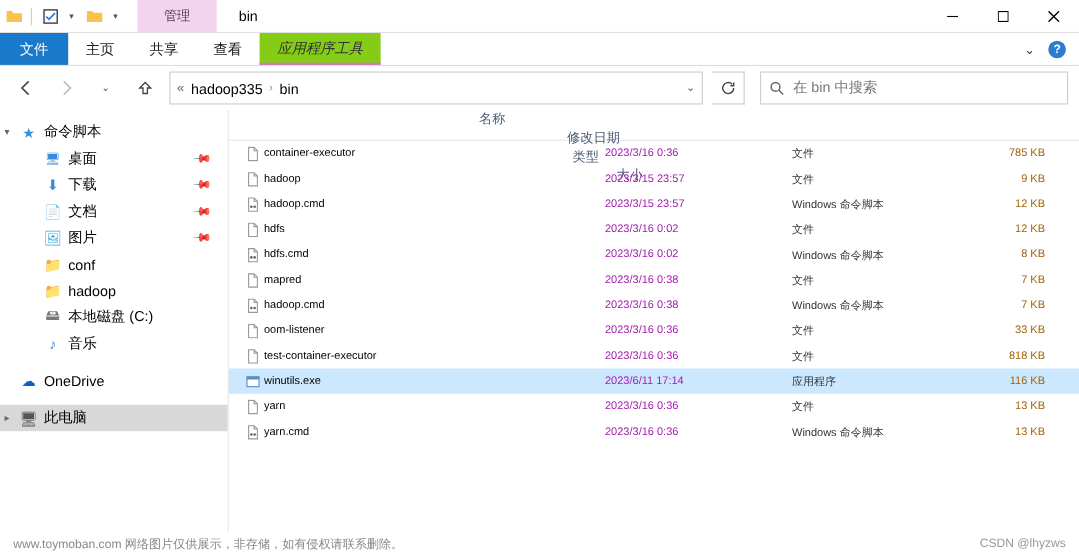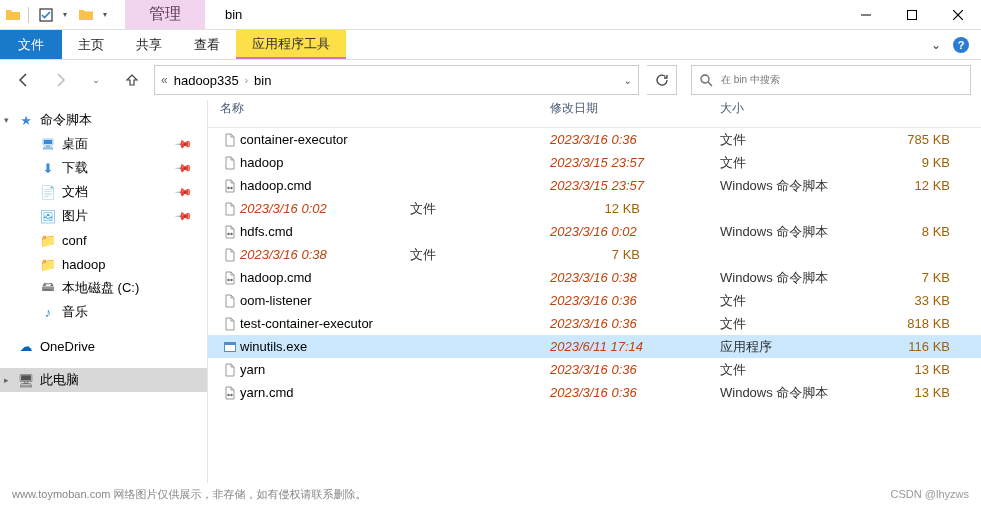--- a/index.html
+++ b/index.html
@@ -5,77 +5,77 @@
     * { margin: 0; padding: 0; box-sizing: border-box; font-family: "Microsoft YaHei", "Segoe UI", sans-serif; }
     body { width: 981px; height: 505px; background: #fff; font-size: 12px; color: #000; overflow: hidden; }
 
     
     .titlebar { height: 30px; display: flex; align-items: center; border-bottom: 1px solid #e0e0e0; }
     .qat { display: flex; align-items: center; gap: 2px; padding: 0 4px; }
     .qat .folder-small { width: 18px; height: 18px; display: flex; align-items: center; justify-content: center; }
     .qat .checkbox-item { width: 22px; height: 22px; display: flex; align-items: center; justify-content: center; }
     .qat .dropdown-arrow { width: 12px; height: 14px; font-size: 8px; color: #555; display: flex; align-items: center; justify-content: center; }
     .title-tabs { display: flex; align-items: stretch; height: 100%; margin-left: 10px; }
-    .title-tab { padding: 0 24px; display: flex; align-items: center; font-size: 16px; }
+    .title-tab { padding: 0 24px; display: flex; align-items: center; font-size: 12px; }
     .title-tab.pink { background: #f3d4ee; color: #5a3b5a; }
     .title-text { padding: 0 20px; display: flex; align-items: center; font-size: 13px; }
     .win-controls { margin-left: auto; display: flex; }
     .win-btn { width: 46px; height: 30px; display: flex; align-items: center; justify-content: center; font-size: 11px; }
 
     
     .ribbonbar { height: 30px; display: flex; align-items: stretch; border-bottom: 1px solid #ddd; }
     .ribbon-tab { padding: 0 16px; display: flex; align-items: center; font-size: 13px; color: #222; }
     .ribbon-tab.file { background: #1979ca; color: #fff; padding: 0 18px; }
-    .ribbon-tab.active.tools { border-bottom: 2px solid #d574c5; color: #333; background: #fde047; }
+    .ribbon-tab.active.tools { border-bottom: 2px solid #d574c5; color: #333; background: #84cc16; font-style: italic; }
     .ribbon-right { margin-left: auto; display: flex; align-items: center; gap: 12px; padding-right: 12px; }
     .ribbon-right .chev { font-size: 12px; color: #444; }
     .help-icon { width: 16px; height: 16px; border-radius: 50%; background: #2b7cd3; color: #fff; font-size: 11px; font-weight: bold; display: flex; align-items: center; justify-content: center; }
 
     
     .addressrow { height: 40px; display: flex; align-items: center; gap: 8px; padding: 0 10px; }
     .nav-btn { width: 28px; height: 28px; display: flex; align-items: center; justify-content: center; color: #777; font-size: 15px; border-radius: 3px; }
     .nav-btn.disabled { color: #bbb; }
     .nav-recent { font-size: 9px; color: #555; }
     .nav-up { font-size: 14px; color: #444; }
     .addressbar { flex: 1; height: 30px; border: 1px solid #ccc; display: flex; align-items: center; padding: 0 6px; gap: 6px; font-size: 13px; }
     .addressbar .crumb { display: flex; align-items: center; gap: 8px; }
     .addressbar .sep { color: #888; font-size: 10px; }
     .addr-dropdown { margin-left: auto; color: #555; font-size: 10px; }
     .refresh-btn { width: 30px; height: 30px; border: 1px solid #ccc; border-left: none; display: flex; align-items: center; justify-content: center; color: #444; }
     .searchbox { width: 280px; height: 30px; border: 1px solid #ccc; display: flex; align-items: center; padding: 0 8px; gap: 8px; margin-left: 6px; }
     .searchbox .search-icon { color: #666; font-size: 13px; }
-    .searchbox .placeholder { color: #777; font-size: 10px; }
+    .searchbox .placeholder { color: #777; font-size: 13px; }
 
     
     .body { display: flex; height: calc(505px - 30px - 30px - 40px - 22px); }
 
     
     .navpane { width: 208px; border-right: 1px solid #e5e5e5; overflow-y: auto; padding: 8px 0; }
     .nav-group { margin-bottom: 10px; }
     .nav-item { display: flex; align-items: center; height: 24px; padding-left: 18px; gap: 6px; font-size: 13px; position: relative; }
     .nav-item.header { font-weight: normal; }
     .nav-item .expand { position: absolute; left: 4px; font-size: 9px; color: #666; }
     .nav-item .pin { margin-left: auto; margin-right: 16px; color: #888; font-size: 11px; transform: rotate(45deg); }
     .nav-item.sub { padding-left: 40px; }
     .nav-icon { width: 16px; height: 16px; display: flex; align-items: center; justify-content: center; font-size: 13px; }
     .nav-item.selected { background: #d8d8d8; }
 
     
     .filepane { flex: 1; display: flex; flex-direction: column; }
-    .columns { display: flex; height: 28px; border-bottom: 1px solid #e8e8e8; color: #4a5a75; font-size: 12px; padding-left: 12px; }
+    .columns { display: flex; align-items: center; height: 28px; border-bottom: 1px solid #e8e8e8; color: #4a5a75; font-size: 12px; padding-left: 12px; flex-direction: column; }
     .col-name { width: 330px; }
     .col-date { width: 170px; }
     .col-type { width: 160px; }
     .col-size { width: 80px; text-align: left; }
     .filelist { flex: 1; overflow-y: auto; }
-    .filerow { display: flex; align-items: center; height: 23px; padding-left: 12px; font-size: 13px; }
+    .filerow { display: flex; align-items: center; height: 23px; padding-left: 12px; font-size: 10px; }
     .filerow.selected { background: #cce8ff; }
     .filerow .file-icon { width: 20px; display: flex; align-items: center; justify-content: center; font-size: 13px; }
     .filerow .fname { width: 310px; }
-    .filerow .fdate { width: 170px; color: #c2410c; font-style: italic; }
+    .filerow .fdate { width: 170px; color: #a21caf; }
     .filerow .ftype { width: 160px; color: #333; }
     .filerow .fsize { width: 80px; text-align: right; padding-right: 10px; color: #a16207; }
 
     
     .footer { height: 22px; display: flex; align-items: center; padding: 0 12px; font-size: 11px; color: #888; gap: 16px; }
     .footer .right { margin-left: auto; color: #999; }
 
     
     .ic-folder { color: #f8c24b; }
     .ic-star { color: #3b8bdc; }
@@ -255,20 +255,21 @@
         <span class="nav-icon ic-pc">🖥</span>
         <span>此电脑</span>
       </div>
     </div>
   </div>
 
   <div class="filepane">
     <div class="columns">
       <div class="col-name">名称</div>
       <div class="col-date">修改日期</div>
+      <div class="col-type">类型</div>
       <div class="col-size">大小</div>
     </div>
     <div class="filelist" id="filelist">
         <div class="filerow">
           <span class="file-icon">
             <svg width="14" height="14" viewBox="0 0 14 14">
               <path fill="#fff" stroke="#999" d="M3 1h5l3 3v9H3z"></path>
               <path fill="none" stroke="#999" d="M8 1v3h3"></path>
             </svg>
           </span>
@@ -303,20 +304,21 @@
           <span class="ftype">Windows 命令脚本</span>
           <span class="fsize">12 KB</span>
         </div>
         <div class="filerow">
           <span class="file-icon">
             <svg width="14" height="14" viewBox="0 0 14 14">
               <path fill="#fff" stroke="#999" d="M3 1h5l3 3v9H3z"></path>
               <path fill="none" stroke="#999" d="M8 1v3h3"></path>
             </svg>
           </span>
+          <span class="fname">hdfs</span>
           <span class="fdate">2023/3/16 0:02</span>
           <span class="ftype">文件</span>
           <span class="fsize">12 KB</span>
         </div>
         <div class="filerow">
           <span class="file-icon">
             <svg width="14" height="14" viewBox="0 0 14 14">
               <path fill="#fff" stroke="#999" d="M3 1h5l3 3v9H3z"></path>
               <path fill="none" stroke="#999" d="M8 1v3h3"></path>
               <circle cx="5.5" cy="9" r="1.2" fill="#666"></circle>
@@ -328,20 +330,21 @@
           <span class="ftype">Windows 命令脚本</span>
           <span class="fsize">8 KB</span>
         </div>
         <div class="filerow">
           <span class="file-icon">
             <svg width="14" height="14" viewBox="0 0 14 14">
               <path fill="#fff" stroke="#999" d="M3 1h5l3 3v9H3z"></path>
               <path fill="none" stroke="#999" d="M8 1v3h3"></path>
             </svg>
           </span>
+          <span class="fname">mapred</span>
           <span class="fdate">2023/3/16 0:38</span>
           <span class="ftype">文件</span>
           <span class="fsize">7 KB</span>
         </div>
         <div class="filerow">
           <span class="file-icon">
             <svg width="14" height="14" viewBox="0 0 14 14">
               <path fill="#fff" stroke="#999" d="M3 1h5l3 3v9H3z"></path>
               <path fill="none" stroke="#999" d="M8 1v3h3"></path>
               <circle cx="5.5" cy="9" r="1.2" fill="#666"></circle>

